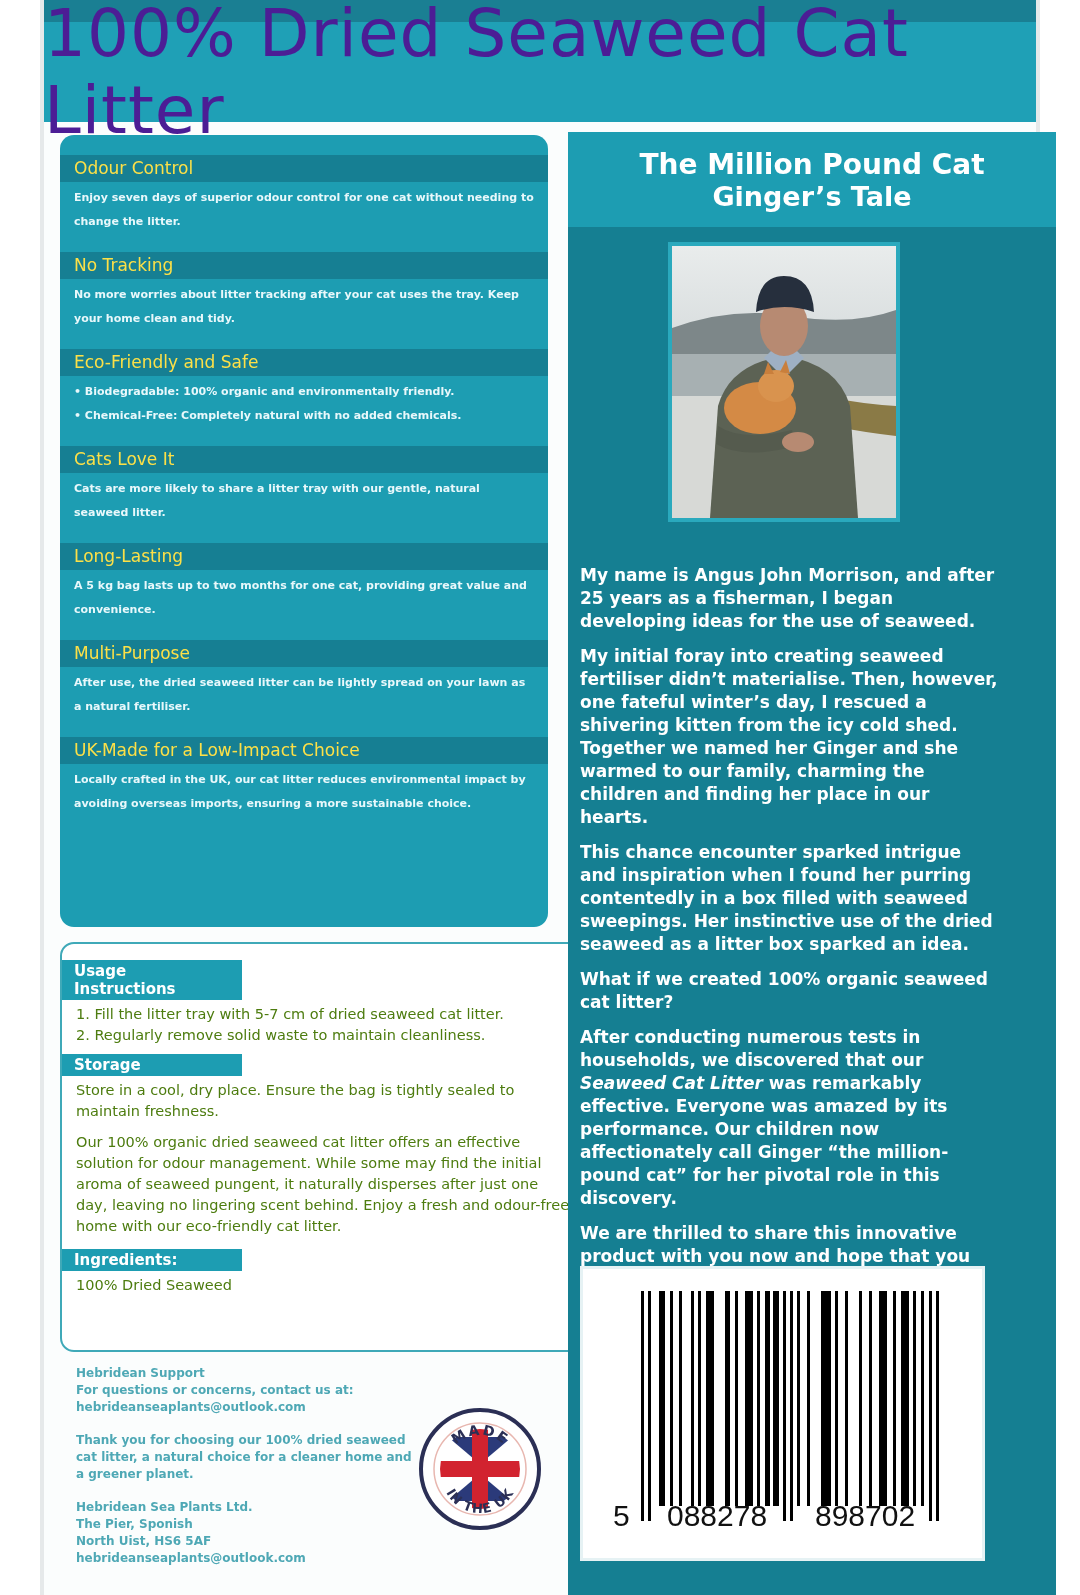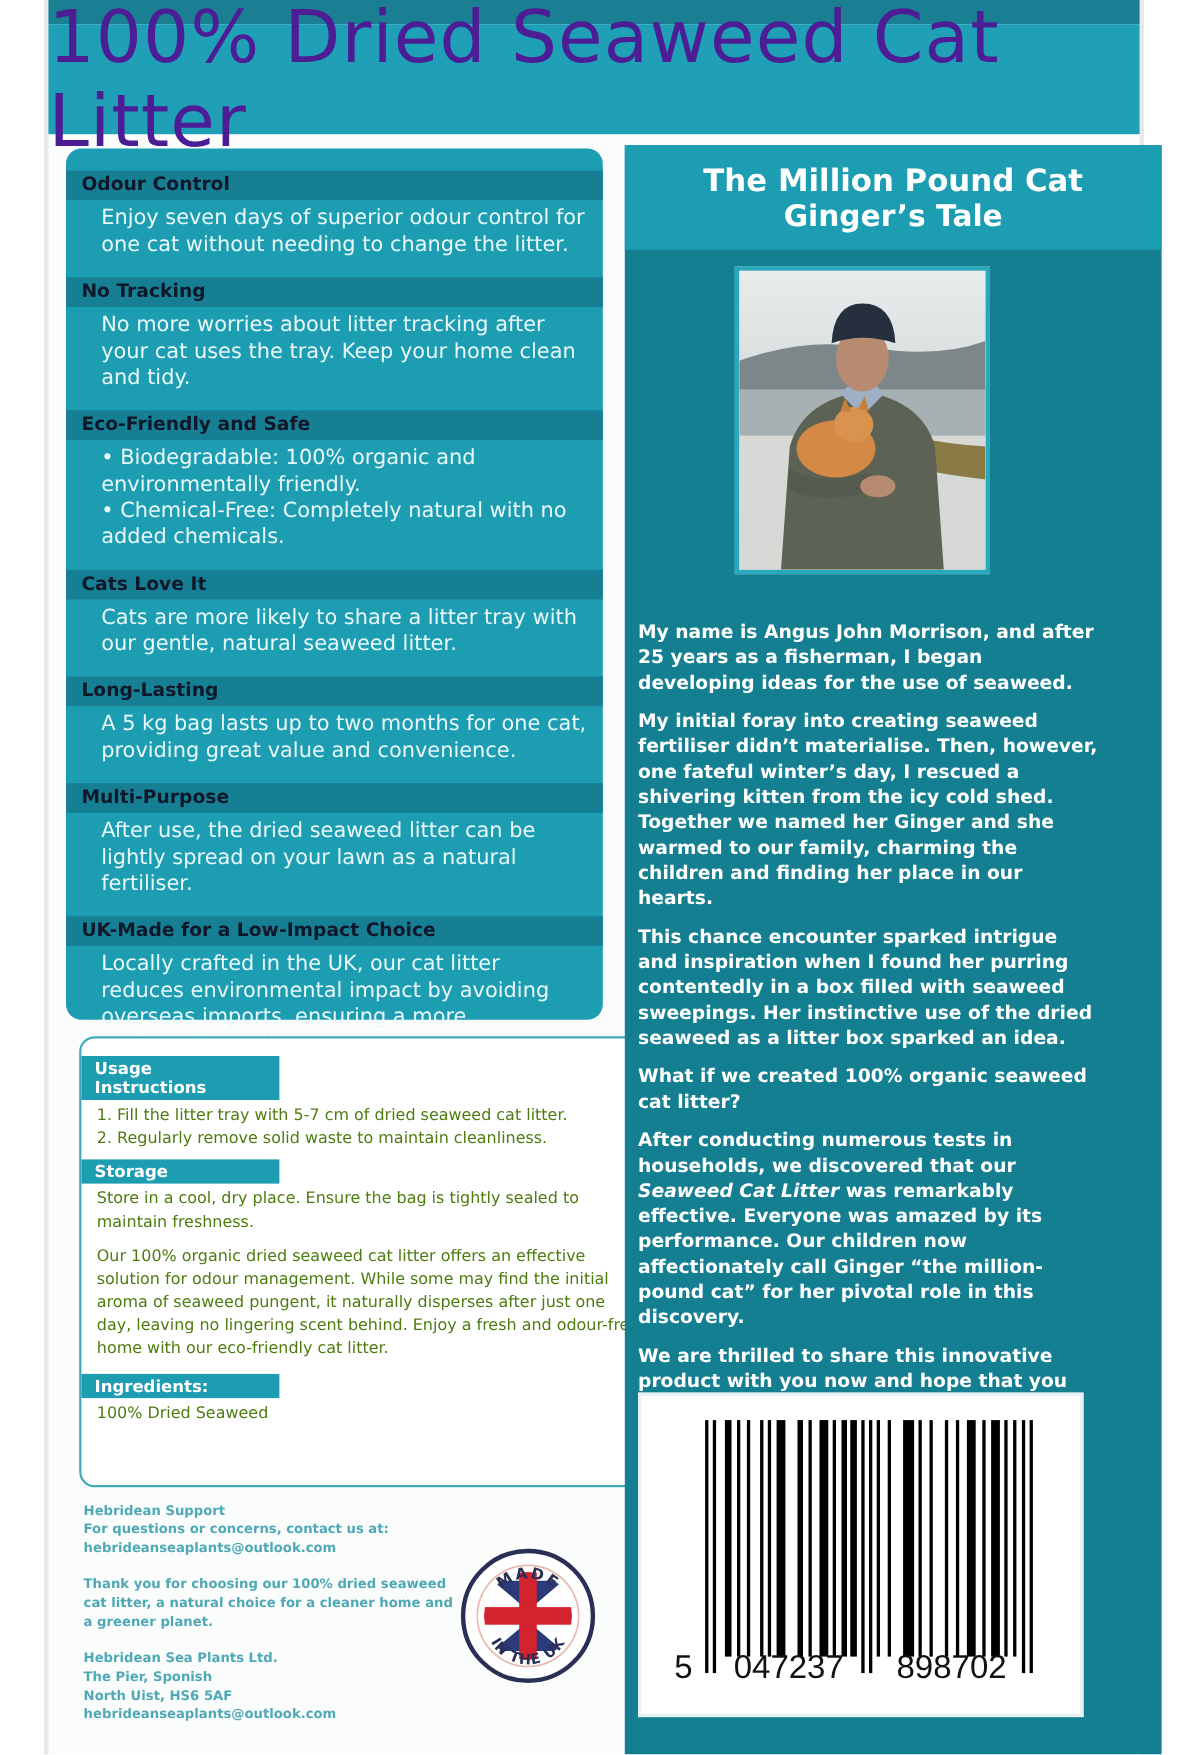--- a/index.html
+++ b/index.html
@@ -21,32 +21,32 @@
     font-size: 66px; letter-spacing: 1px;
   }
 
   
   .features {
     position: absolute; left: 60px; top: 135px; width: 488px; height: 792px;
     background: #1d9db2; border-radius: 14px; padding-top: 20px;
   }
   .feat { margin-bottom: 8px; }
   .feat-head {
-    background: #167f93; color: #0f172a; font-size: 17px; font-weight: bold;
+    background: #167f93; color: #fde047; font-size: 17px; font-weight: normal;
     padding: 3px 14px; line-height: 21px;
   }
   .feat-body {
-    color: #e8f8fb; font-size: 19px; font-weight: normal; line-height: 24px;
-    padding: 4px 14px 10px 32px;
+    color: #e8f8fb; font-size: 11px; font-weight: bold; line-height: 24px;
+    padding: 4px 14px 10px 14px;
   }
   .feat-body p { margin: 0; }
 
   
   .instr {
-    position: absolute; left: 72px; top: 942px; width: 527px; height: 410px;
+    position: absolute; left: 60px; top: 942px; width: 527px; height: 410px;
     border: 2px solid #3fa9b8; border-radius: 14px; background: #ffffff; padding-top: 16px;
   }
   .ihead {
     display: inline-block; width: 180px; background: #1d9db2; color: #ffffff;
     font-size: 15px; font-weight: bold; padding: 2px 12px; margin-bottom: 4px;
   }
   .ibody {
     color: #4d7c0f; font-size: 14.5px; line-height: 21px; padding: 0 14px 8px 14px;
   }
   .ibody p { margin-bottom: 10px; }
@@ -282,16 +282,16 @@
           <rect x="296" y="22" width="8" height="215"></rect>
           <rect x="310" y="22" width="3" height="215"></rect>
         <rect x="318" y="22" width="8" height="215"></rect>
           <rect x="330" y="22" width="3" height="215"></rect>
           <rect x="338" y="22" width="3" height="215"></rect>
         <rect x="346" y="22" width="3" height="230"></rect>
           <rect x="353" y="22" width="3" height="230"></rect>
       </g>
     </svg>
     <div class="bc-num" style="left:30px">5</div>
-    <div class="bc-num" style="left:84px">047237</div>
+    <div class="bc-num" style="left:84px">088278</div>
     <div class="bc-num" style="left:232px">898702</div>
   </div>
 </div>
 
 </body></html>

